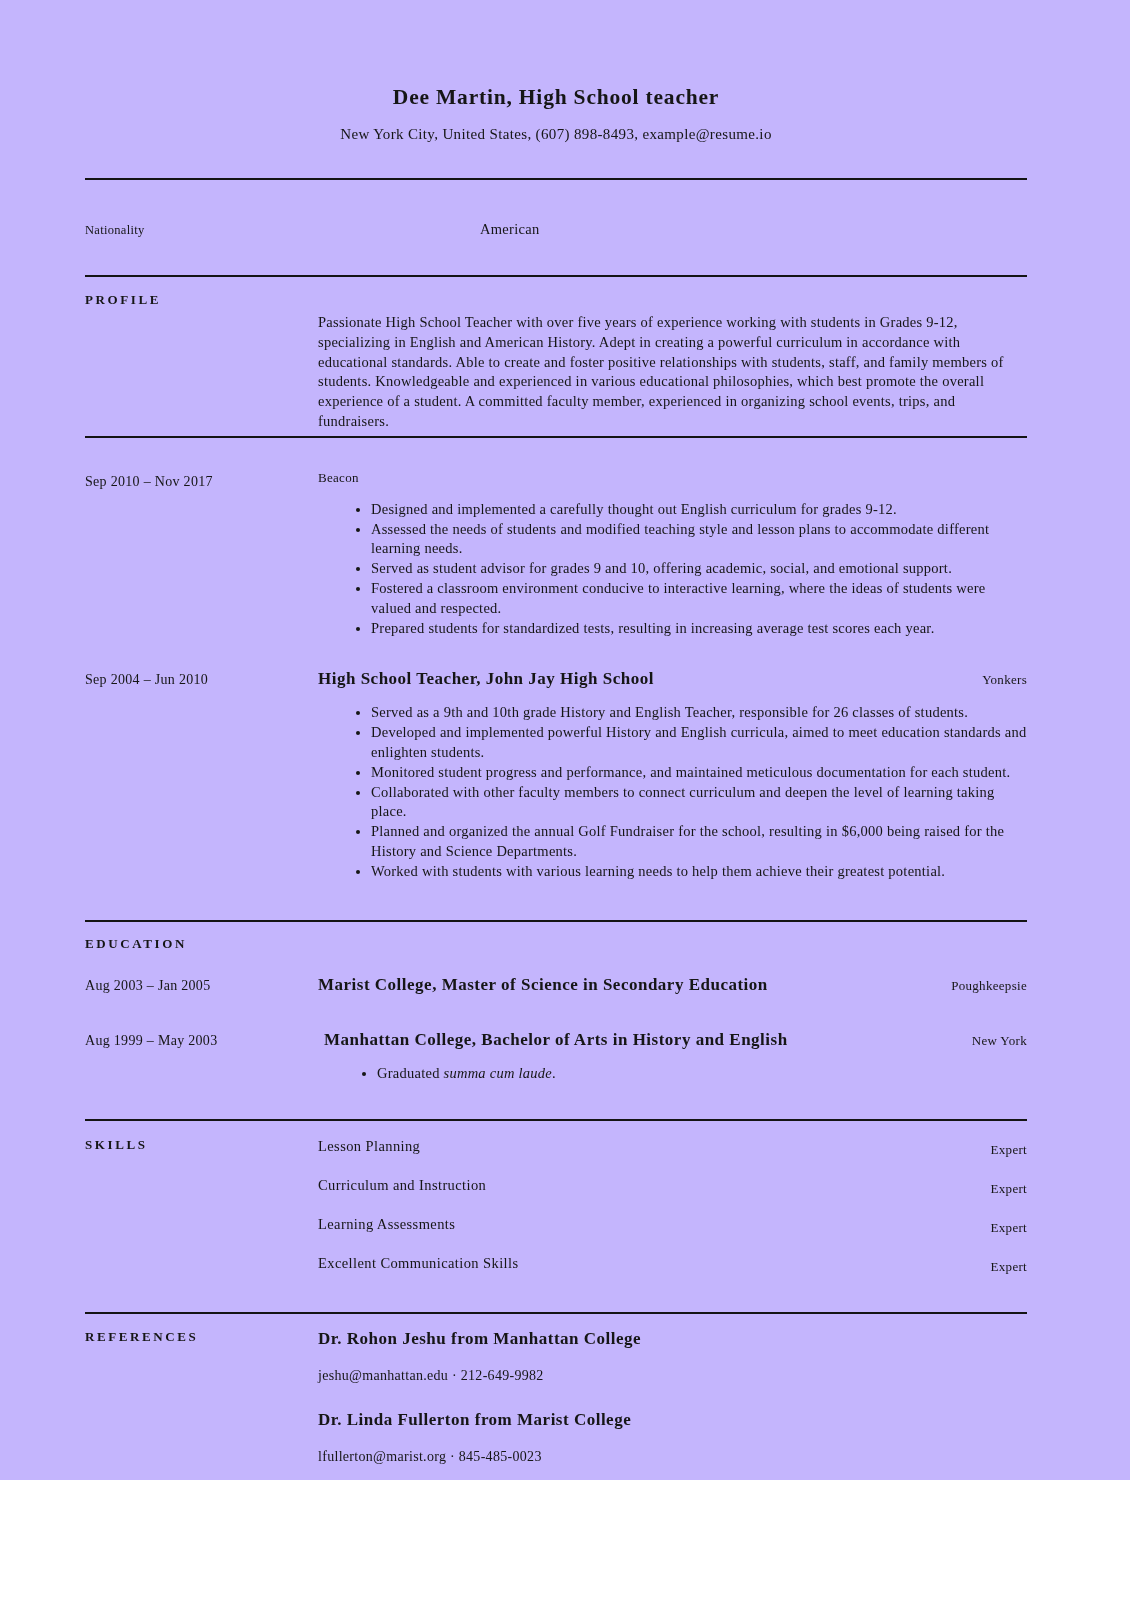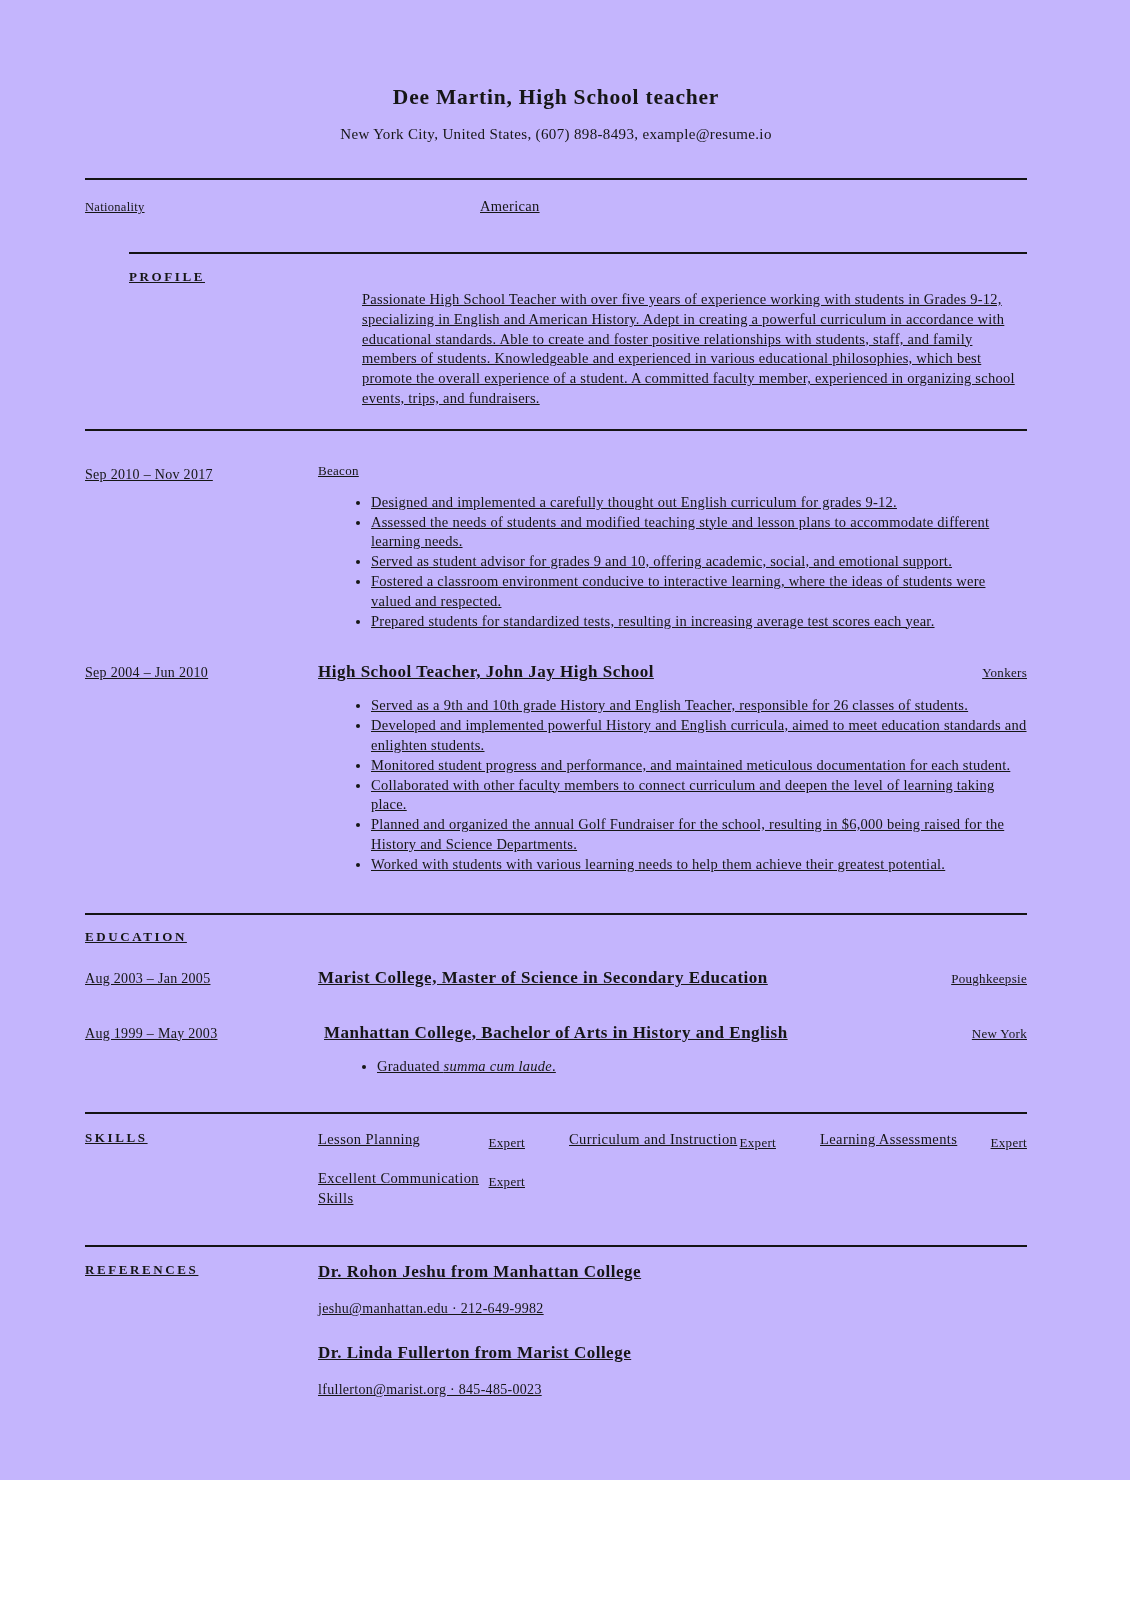--- a/index.html
+++ b/index.html
@@ -25,36 +25,36 @@
     text-align: center;
   }
   .contact {
     margin: 0 0 34px;
     font-size: 15px; line-height: 19px;
     letter-spacing: 0.35px;
     text-align: center;
   }
 
   
-  .sec { border-top: 2px solid #141414; text-decoration: underline; }
+  .sec { border-top: 2px solid #141414; }
   .sec-heading {
     margin: 0;
     font-size: 13px; line-height: 17px;
     font-weight: 700; letter-spacing: 2.6px;
   }
   .row { display: grid; grid-template-columns: 233px 1fr; }
 
   
   .details { padding: 18px 0 37px; }
   .details-row { display: grid; grid-template-columns: 395px 1fr; align-items: baseline; }
   .detail-label { font-size: 12.5px; letter-spacing: 0.3px; }
-  .detail-value { font-size: 14.5px; letter-spacing: 0.3px; }
-
-  
-  .profile { padding: 14px 0 20px; margin-left: 44px; }
+  .detail-value { font-size: 14.5px; letter-spacing: 0.3px; margin-top: 23px; }
+
+  
+  .profile { padding: 14px 0 4px; }
   .profile-text {
     margin: 0; padding-top: 22px;
     font-size: 14.5px; line-height: 19.8px; letter-spacing: 0.25px;
   }
 
   
   .employment { padding: 13px 0 38px; }
   .education  { padding: 13px 0 36px; }
   .entry { display: grid; grid-template-columns: 233px 1fr; }
   .employment .entry { margin-top: 19px; }
@@ -68,21 +68,21 @@
   ul.bullets { margin: 14px 0 0; padding: 0 0 0 53px; }
   ul.bullets li {
     font-size: 14.5px; line-height: 19.8px; letter-spacing: 0.25px;
   }
   ul.bullets li::marker { color: #161616; }
   em.latin { font-style: italic; }
 
   
   .skills { padding: 15px 0 37px; }
   .skills-grid {
-    display: grid; grid-template-columns: 1fr 1fr 1fr;
+    display: grid; grid-template-columns: 1fr;
     column-gap: 44px; row-gap: 17px;
   }
   .skill { display: flex; justify-content: space-between; align-items: flex-start; }
   .skill-name { font-size: 14.5px; letter-spacing: 0.4px; line-height: 20px; max-width: 210px; }
   .skill-level { font-size: 13px; letter-spacing: 0.3px; padding-top: 6px; white-space: nowrap; }
 
   
   .references { padding: 14px 0 0; }
   .ref + .ref { margin-top: 24px; }
   .ref-name { font-size: 17px; font-weight: 700; letter-spacing: 0.5px; line-height: 21px; }

